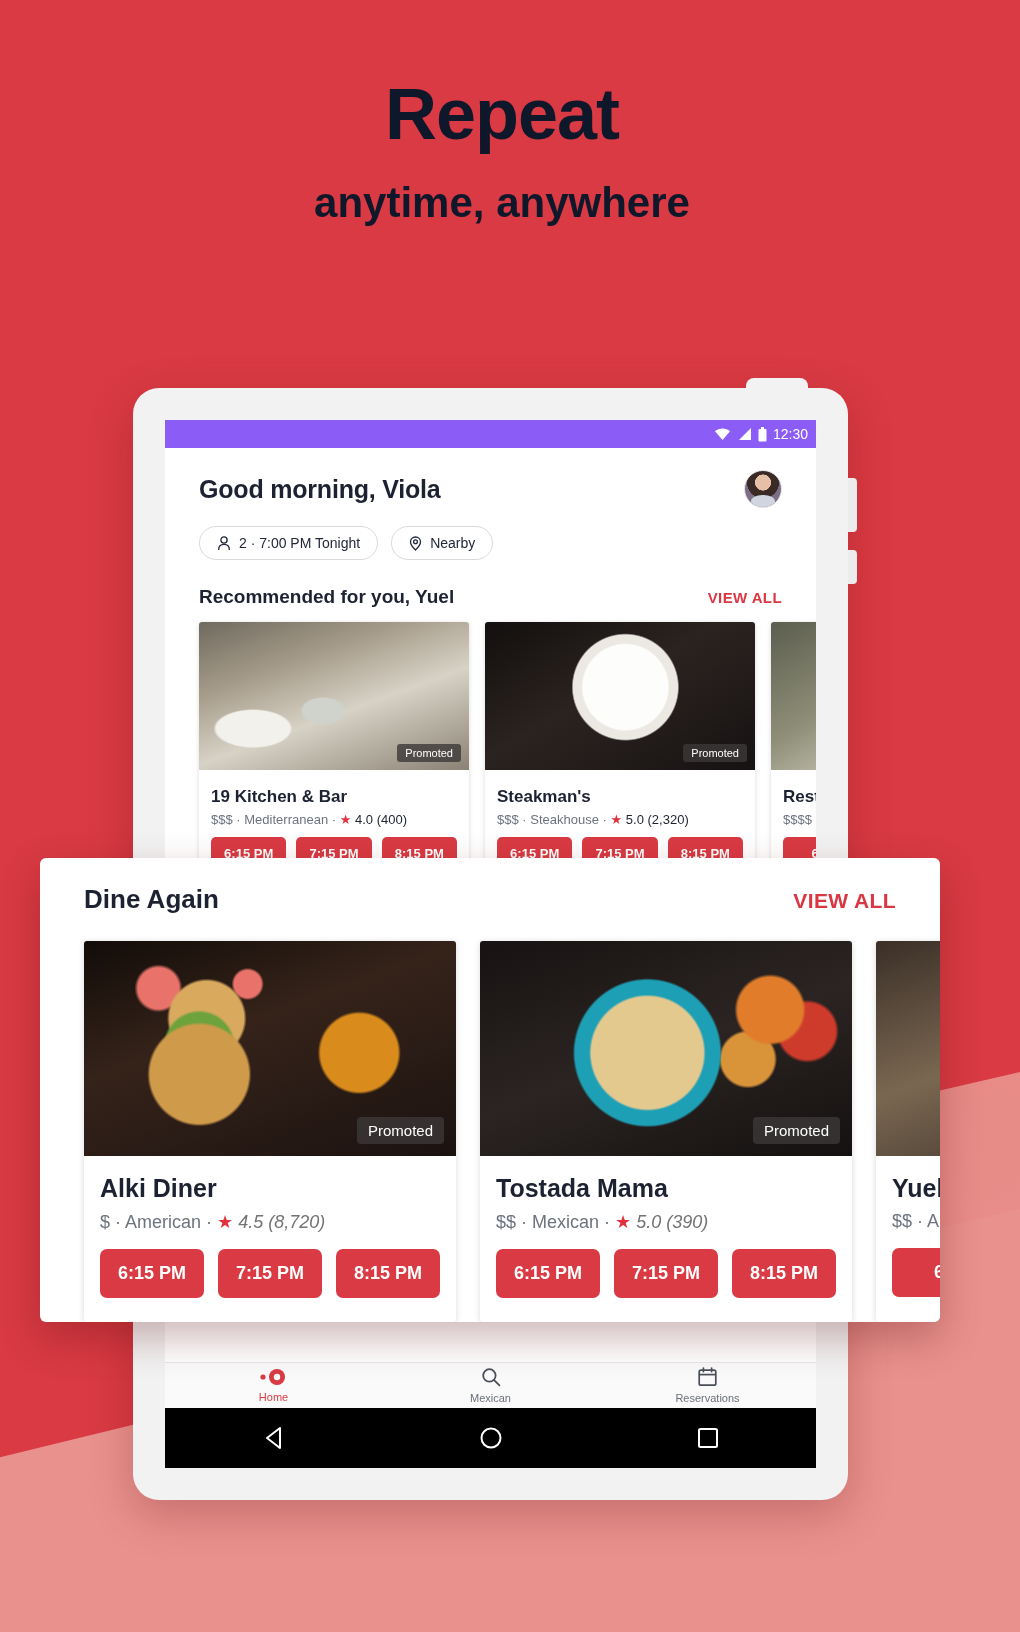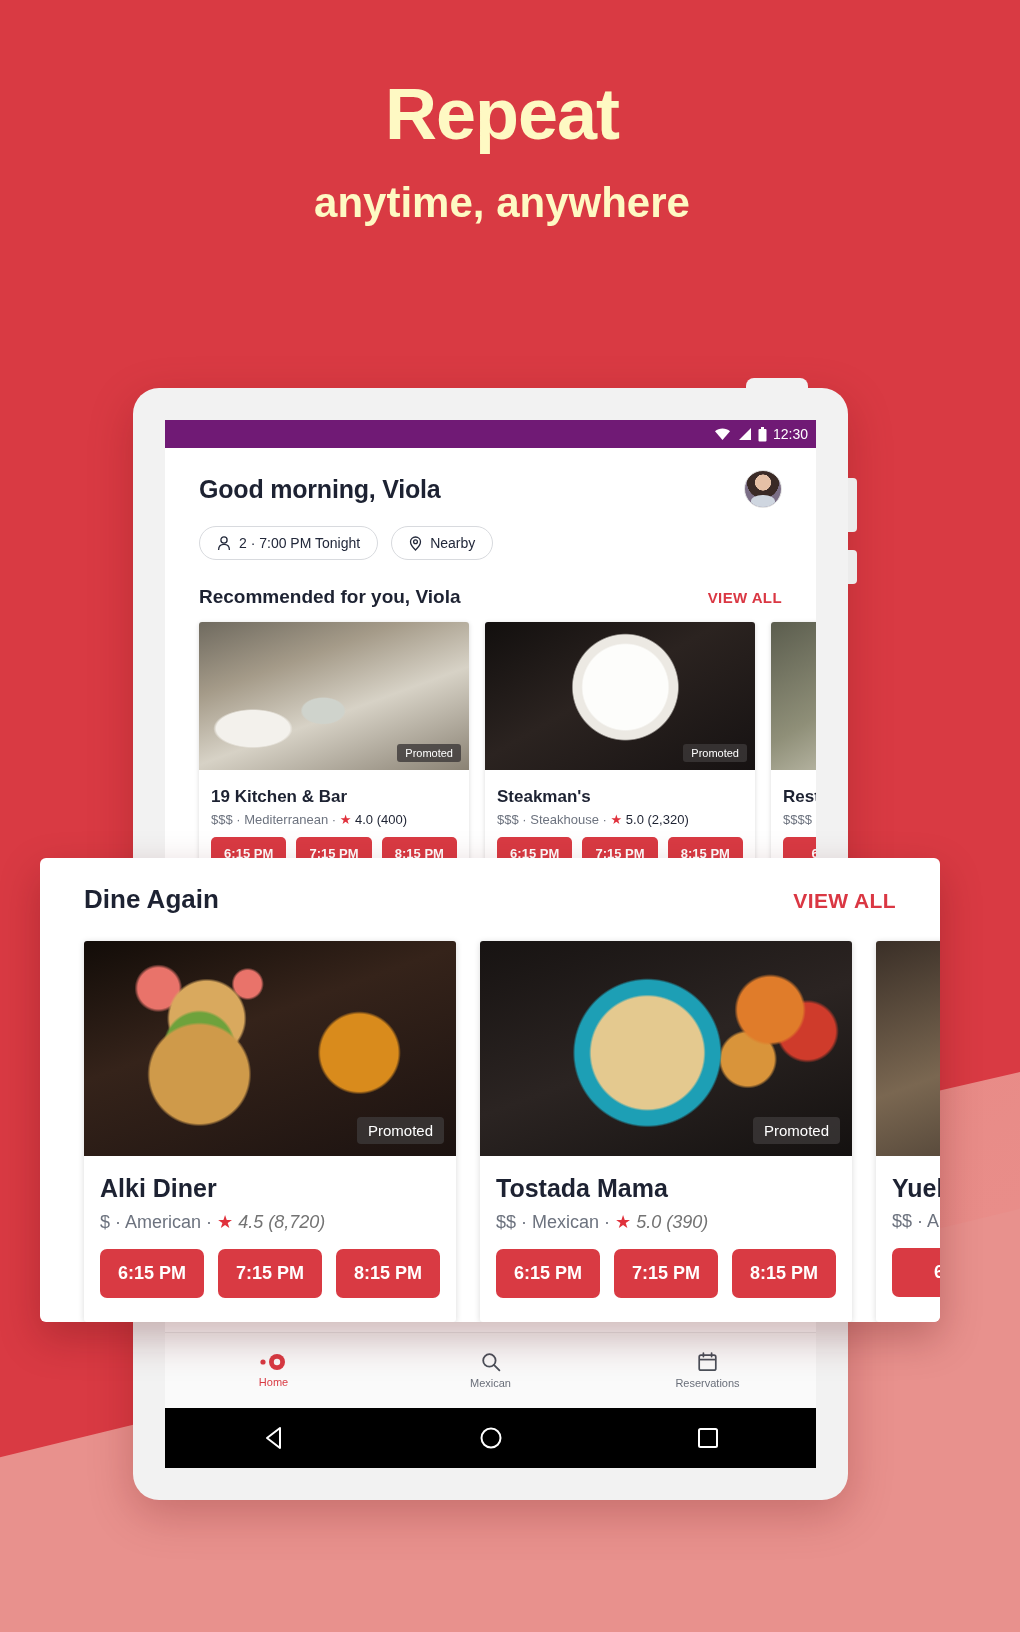--- a/index.html
+++ b/index.html
@@ -25,21 +25,21 @@
   #bg-diag2 {
     position: absolute;
     left: 0; right: 0; bottom: 0; height: 460px;
     background: #e8918d;
     clip-path: polygon(0 100%, 0 62%, 100% 8%, 100% 100%);
   }
 
   
   #headline {
     position: absolute; top: 78px; left: 0; right: 16px;
-    text-align: center; color: #fef9c3; z-index: 5;
+    text-align: center; color: #0f172a; z-index: 5;
   }
   #headline .h1 {
     font-size: 72px; font-weight: bold; letter-spacing: -1px; line-height: 1.0;
   }
   #headline .h2 {
     font-size: 42px; font-weight: bold; margin-top: 30px; line-height: 1.1; text-align: center;
   }
 
   
   #tablet {
@@ -67,21 +67,21 @@
   #screen {
     position: absolute; left: 32px; top: 32px;
     width: 651px; height: 1048px;
     background: #ffffff;
     overflow: hidden;
     display: flex; flex-direction: column;
   }
 
   
   #statusbar {
-    height: 28px; background: #701a75;
+    height: 28px; background: #8b5cf6;
     display: flex; align-items: center; justify-content: flex-end;
     padding-right: 8px; gap: 6px; flex: 0 0 auto;
   }
   #statusbar .sicon { display: block; }
   #statusbar .stime { font-size: 14px; color: #ffffff; font-weight: normal; }
 
   
   #appbody { flex: 1 1 auto; position: relative; overflow: hidden; background: #fff; }
 
   .greeting-row {
@@ -197,21 +197,21 @@
   .cd4 { background: linear-gradient(150deg,#eef2f7,#dbe3ee); }
 
   #scrim {
     position:absolute; left:0; right:0; bottom:90px; height:70px;
     background: linear-gradient(to bottom, rgba(255,255,255,0), #ffffff 72%);
     pointer-events:none;
   }
 
   
   #bottomnav {
-    position:absolute; left:0; right:0; bottom:60px; height:76px;
+    position:absolute; left:0; right:0; bottom:60px; height:46px;
     background:#fafafa; border-top:1px solid #e9e9e9;
     display:flex; align-items:center;
   }
   .navitem { flex:1; display:flex; flex-direction:column; align-items:center; gap:5px; }
   .navlabel { font-size:11px; color:#6a6f7a; }
   .navitem.active .navlabel { color:#d93a43; }
 
   #sysnav {
     position:absolute; left:0; right:0; bottom:0; height:60px;
     background:#000; display:flex; align-items:center;
@@ -303,21 +303,21 @@
         <div class="chip">
           <svg width="13" height="15" viewBox="0 0 13 15">
               <path d="M6.5 1 C9.3 1 11.5 3.1 11.5 5.8 C11.5 9.4 6.5 14 6.5 14 C6.5 14 1.5 9.4 1.5 5.8 C1.5 3.1 3.7 1 6.5 1 Z" fill="none" stroke="#22283a" stroke-width="1.3"></path>
               <circle cx="6.5" cy="5.8" r="1.9" fill="none" stroke="#22283a" stroke-width="1.3"></circle>
             </svg>
           <span>Nearby</span>
         </div>
       </div>
 
       <div class="section-head">
-        <div class="section-title">Recommended for you, Viola</div>
+        <div class="section-title">Recommended for you, Yuel</div>
         <div class="view-all">VIEW ALL</div>
       </div>
 
       <div class="rail">
 
         <div class="rcard">
           <div class="rphoto ph-restaurant">
             <div class="promoted">Promoted</div>
           </div>
           <div class="rname">19 Kitchen &amp; Bar</div>

